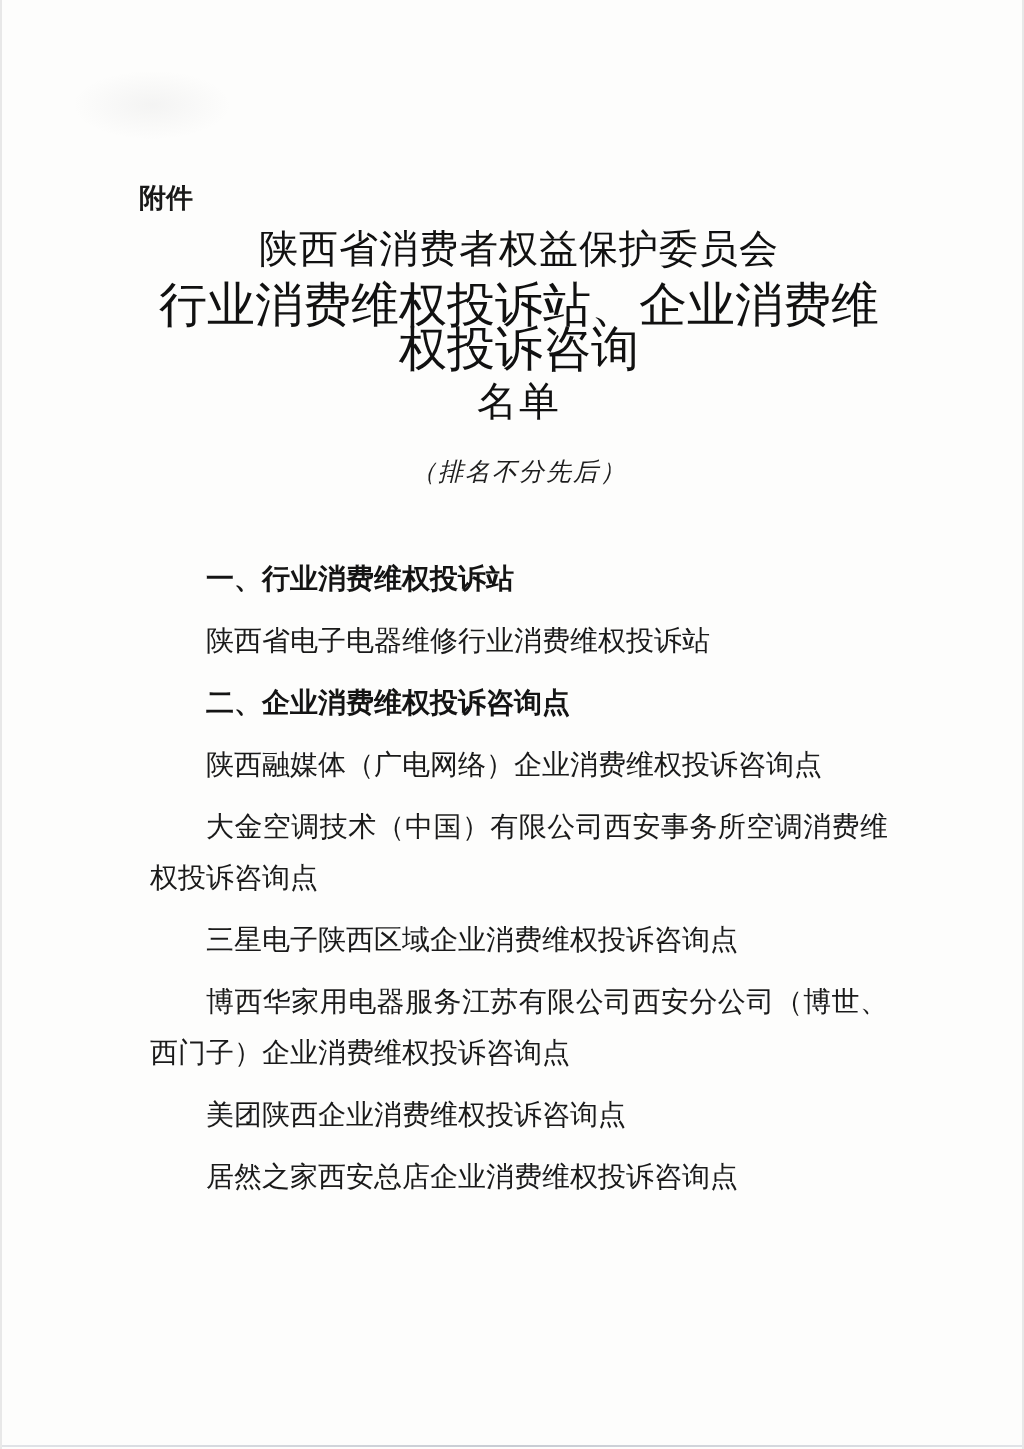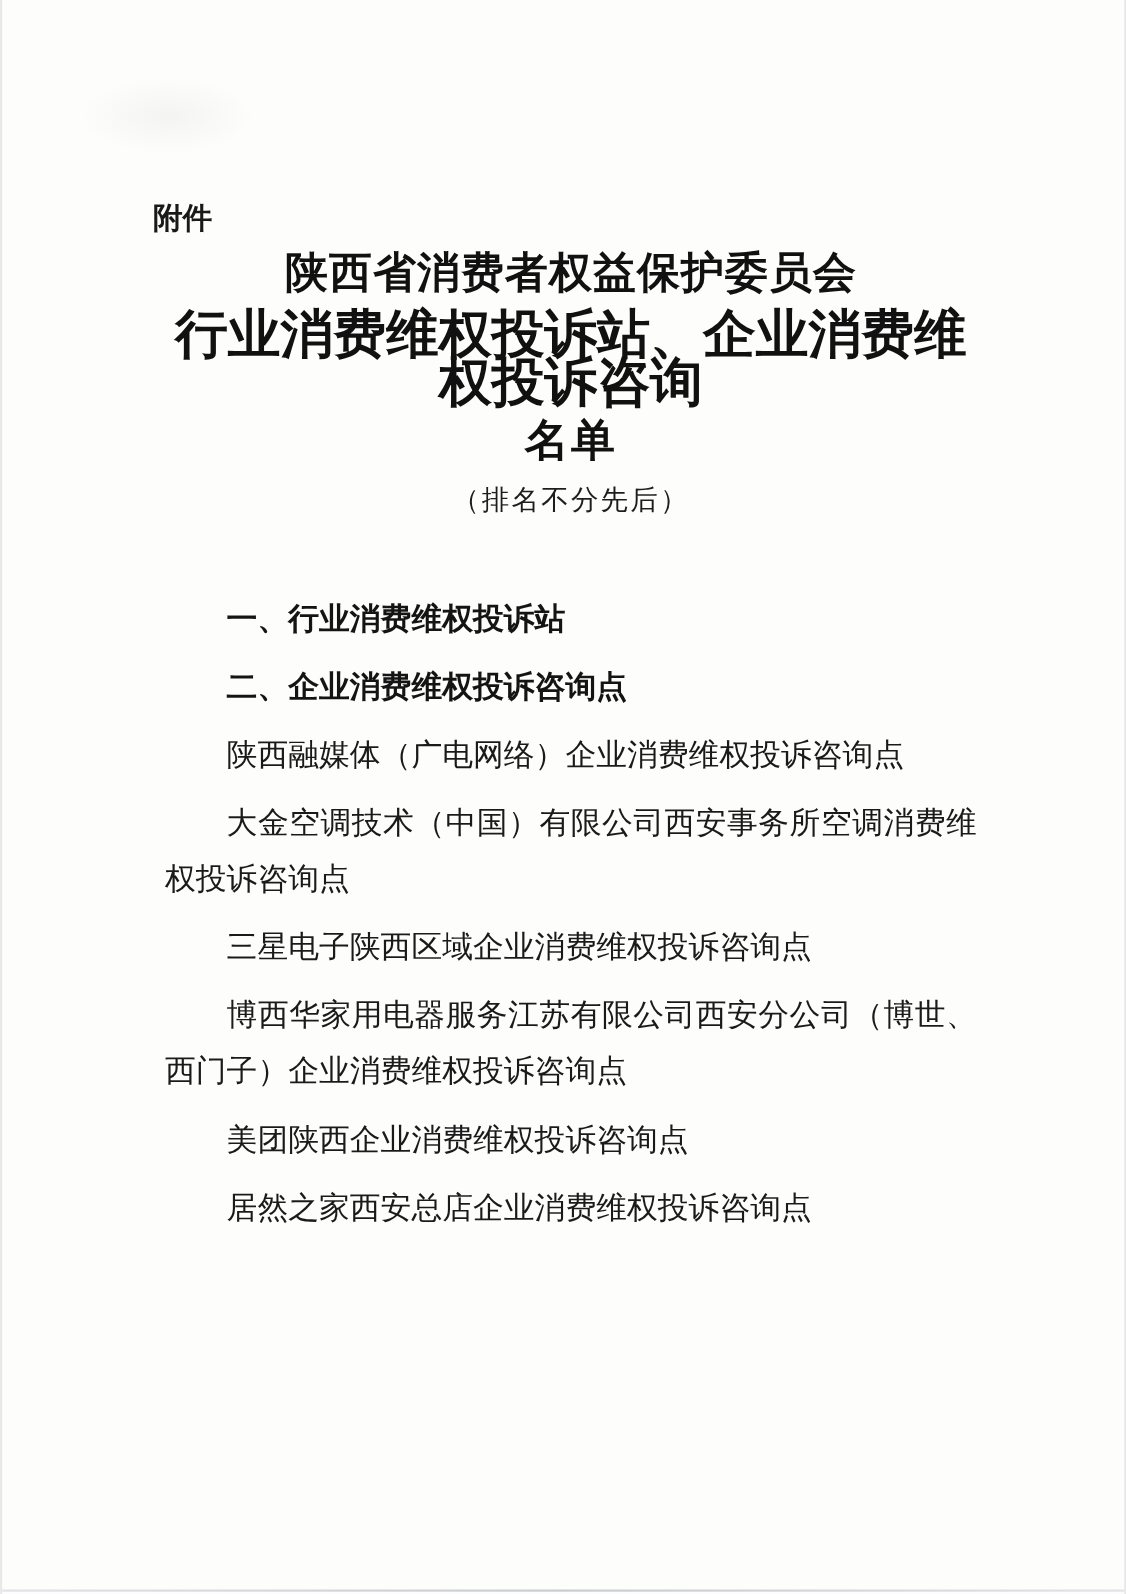--- a/index.html
+++ b/index.html
@@ -42,47 +42,48 @@
     font-family: "Liberation Sans", "DejaVu Sans", sans-serif;
     font-weight: 700;
     font-size: 27px;
     line-height: 30px;
     color: #191919;
   }
   .doc-title {
     margin-top: 12px;
     text-align: center;
     font-family: "Liberation Sans", "DejaVu Sans", sans-serif;
-    font-weight: 700;
+    font-weight: 400;
     color: #111;
   }
   .doc-title .t1 {
     font-size: 39px;
     line-height: 48px;
     letter-spacing: 1px;
   }
   .doc-title .t2 {
     margin-top: 10px;
     font-size: 48px;
     line-height: 44px;
     letter-spacing: 0px;
   }
   .doc-title .t3 {
     margin-top: 6px;
     font-size: 40px;
     line-height: 48px;
     letter-spacing: 2px;
   }
   .doc-subtitle {
-    margin-top: 16px;
+    margin-top: 32px;
     text-align: center;
     font-size: 25px;
     line-height: 30px;
     letter-spacing: 2px;
     color: #1d1d1d;
+    font-style: italic;
   }
   .doc-body {
     margin-top: 66px;
     font-size: 28px;
     line-height: 51px;
     text-align: justify;
     text-justify: inter-character;
   }
   .doc-body p {
     margin: 11px;
@@ -110,20 +111,21 @@
       <div class="t3">名单</div>
     </div>
 
     <div class="doc-subtitle">（排名不分先后）</div>
 
     <div class="doc-body">
 
       <p class="sec-heading">一、行业消费维权投诉站</p>
 
 
+      <p>陕西省电子电器维修行业消费维权投诉站</p>
 
       <p class="sec-heading">二、企业消费维权投诉咨询点</p>
 
       <p>陕西融媒体（广电网络）企业消费维权投诉咨询点</p>
 
       <p>大金空调技术（中国）有限公司西安事务所空调消费维权投诉咨询点</p>
 
 
       <p>三星电子陕西区域企业消费维权投诉咨询点</p>
 

